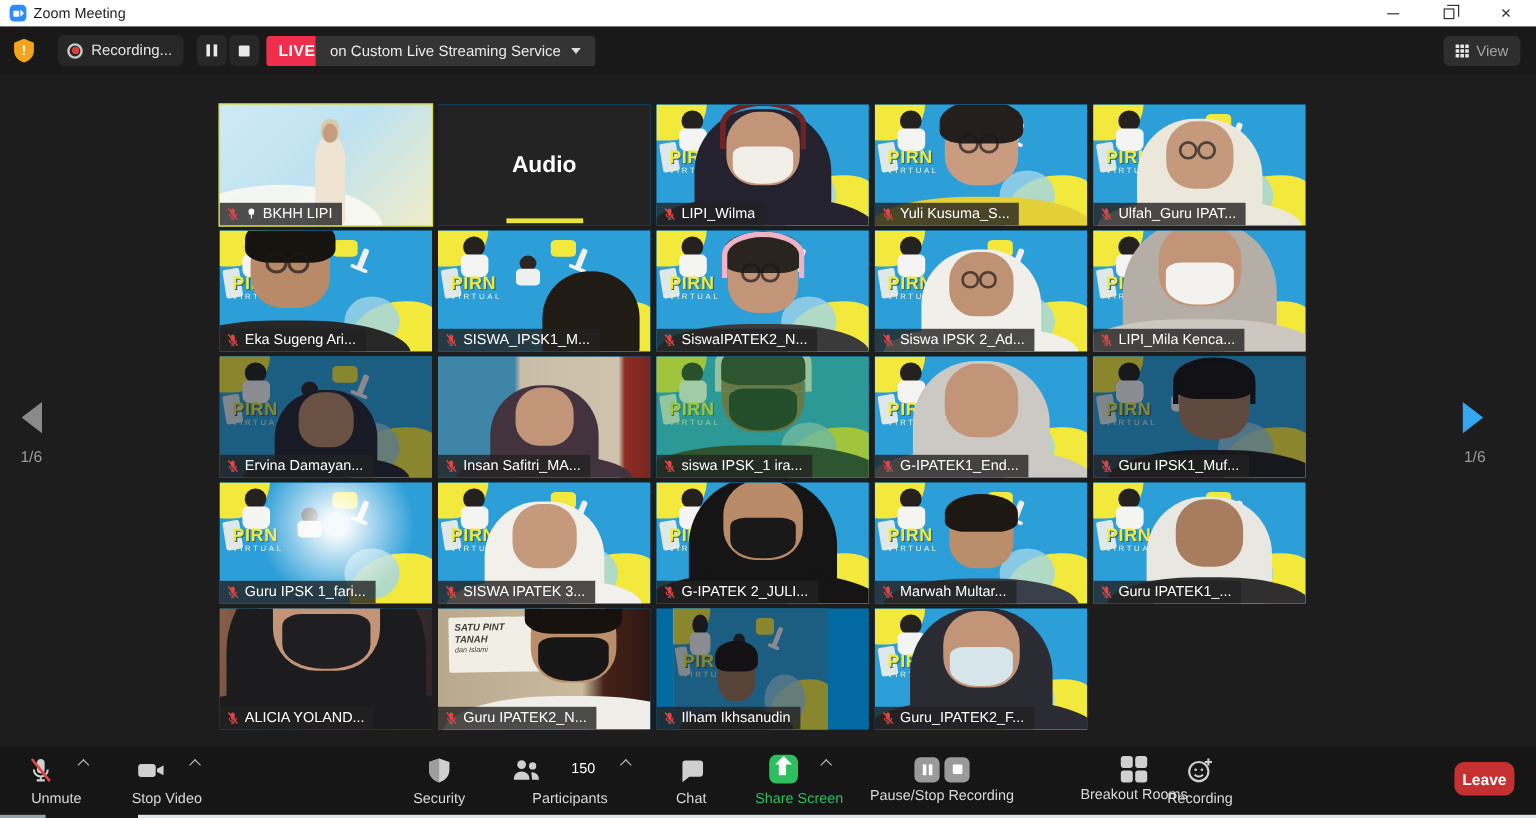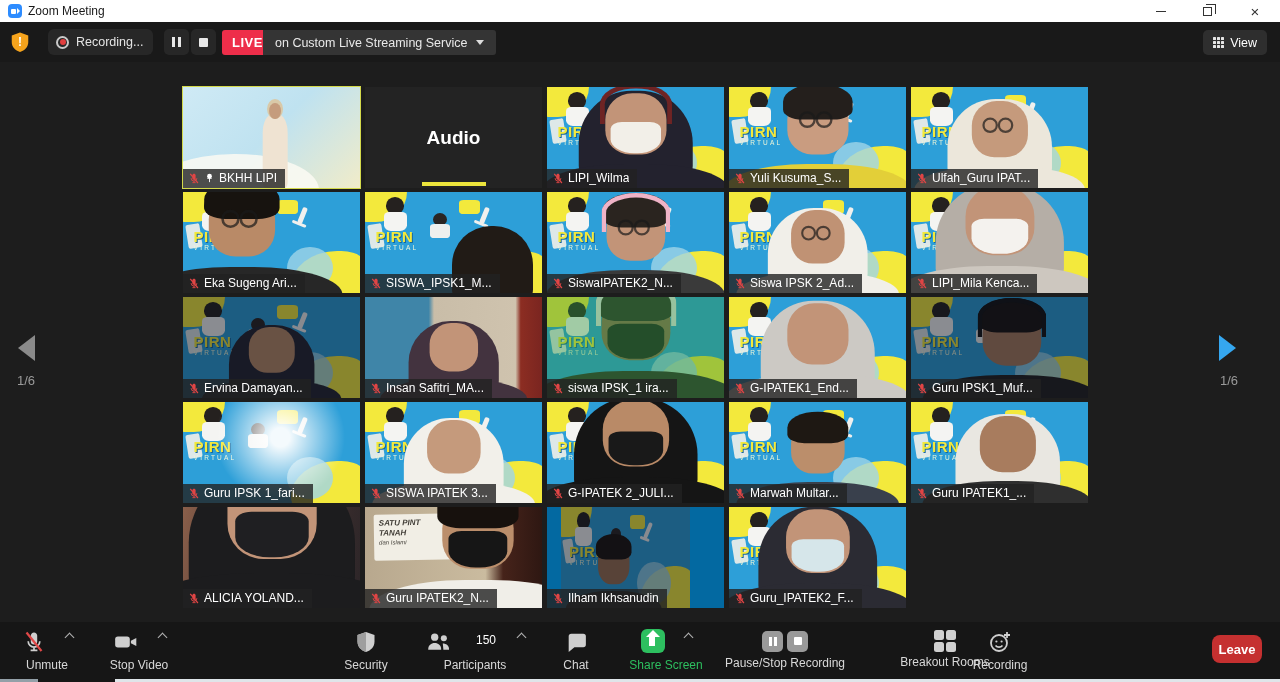--- a/index.html
+++ b/index.html
@@ -26,21 +26,21 @@
   .rec-dot{width:13px;height:13px;border:2px solid #c9c9c9;border-radius:50%;position:relative;}
   .rec-dot::after{content:"";position:absolute;left:1.5px;top:1.5px;width:6px;height:6px;background:#e03e3e;border-radius:50%;}
   .rec-sq{position:absolute;top:7px;width:25px;height:26px;background:#272727;border-radius:5px;display:flex;align-items:center;justify-content:center;}
   .rs-pause{left:164px;}
   .rs-pause::before{content:"";width:3px;height:10px;background:#e8e8e8;box-shadow:6px 0 0 #e8e8e8;margin-left:-6px;}
   .rs-stop{left:191px;}
   .rs-stop::before{content:"";width:9px;height:9px;background:#e8e8e8;border-radius:1px;}
   .live-badge{position:absolute;left:222px;top:8px;height:25px;padding:0 10px;background:var(--live_red);color:#fff;font-weight:bold;font-size:13px;border-radius:3px 0 0 3px;display:flex;align-items:center;letter-spacing:.5px;}
   .stream-pill{position:absolute;left:263px;top:8px;height:25px;background:#343434;border-radius:0 3px 3px 0;color:#e9e9e9;font-size:12.5px;display:flex;align-items:center;gap:9px;padding:0 12px;}
   .caret-down{width:0;height:0;border-left:4px solid transparent;border-right:4px solid transparent;border-top:5px solid #dcdcdc;}
-  .view-btn{position:absolute;right:13px;top:8px;height:25px;background:#2e2e2e;border-radius:5px;color:#ffffff;font-size:12.5px;display:flex;align-items:center;gap:6px;padding:0 10px;}
+  .view-btn{position:absolute;right:13px;top:8px;height:25px;background:#2e2e2e;border-radius:5px;color:#a3a3a3;font-size:12.5px;display:flex;align-items:center;gap:6px;padding:0 10px;}
   .view-grid{width:11px;height:11px;display:grid;grid-template-columns:repeat(3,1fr);grid-template-rows:repeat(3,1fr);gap:1px;}
   .view-grid span{background:#e6e6e6;border-radius:.5px;}
 
   
   .stage{position:absolute;top:62px;left:0;right:0;bottom:60px;background:#1d1d1d;}
   .pgrid{position:absolute;left:183px;top:25px;width:905px;display:grid;grid-template-columns:repeat(5,177px);grid-auto-rows:101px;gap:4px 5px;}
   .tile{position:relative;background:#0369a1;overflow:hidden;}
   .tile.active{outline:2px solid var(--active_border);outline-offset:-1px;}
   .video{position:absolute;inset:0;overflow:hidden;}
   .video.narrow{left:8%;right:19%;}

